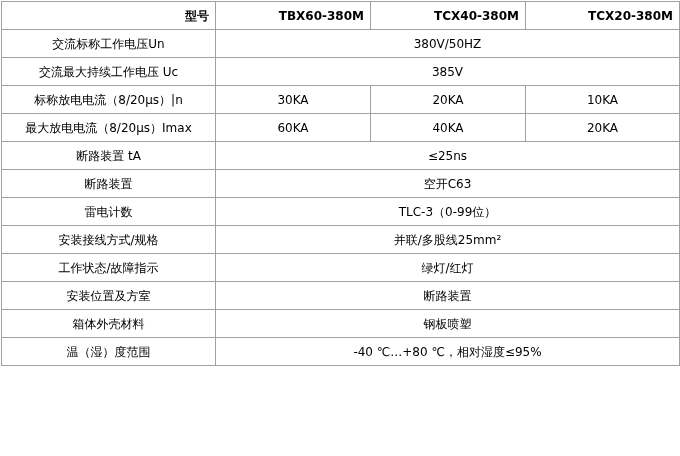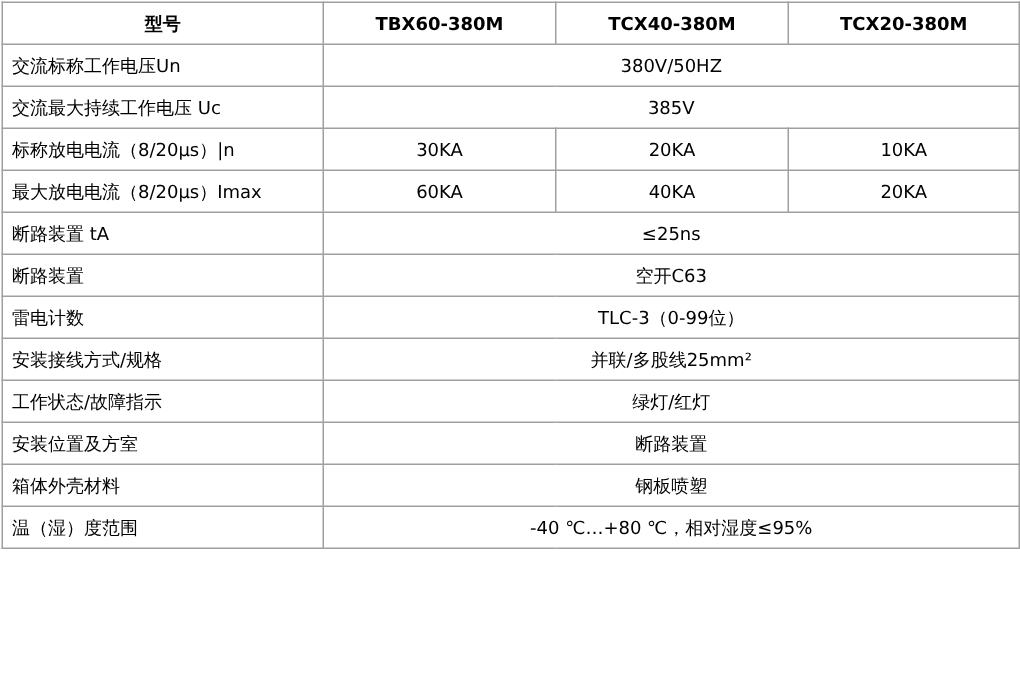--- a/index.html
+++ b/index.html
@@ -23,29 +23,29 @@
   #spec-table td {
     border: 1px solid #a0a0a0;
     font-size: 12px;
     line-height: 14px;
     height: 28px;
     padding: 0 6px;
     vertical-align: middle;
     box-sizing: border-box;
   }
   td.label {
-    text-align: left;
+    text-align: center;
     width: 214px;
   }
   td.val {
     text-align: center;
     margin-top: 27px;
   }
   td.head {
-    text-align: center;
+    text-align: right;
     font-weight: bold;
     font-size: 12px;
   }
   tr.header-row td {
     height: 30px;
   }
   col.c-label { width: 214px; }
   col.c-a { width: 155px; }
   col.c-b { width: 155px; }
   col.c-c { width: 154px; }

